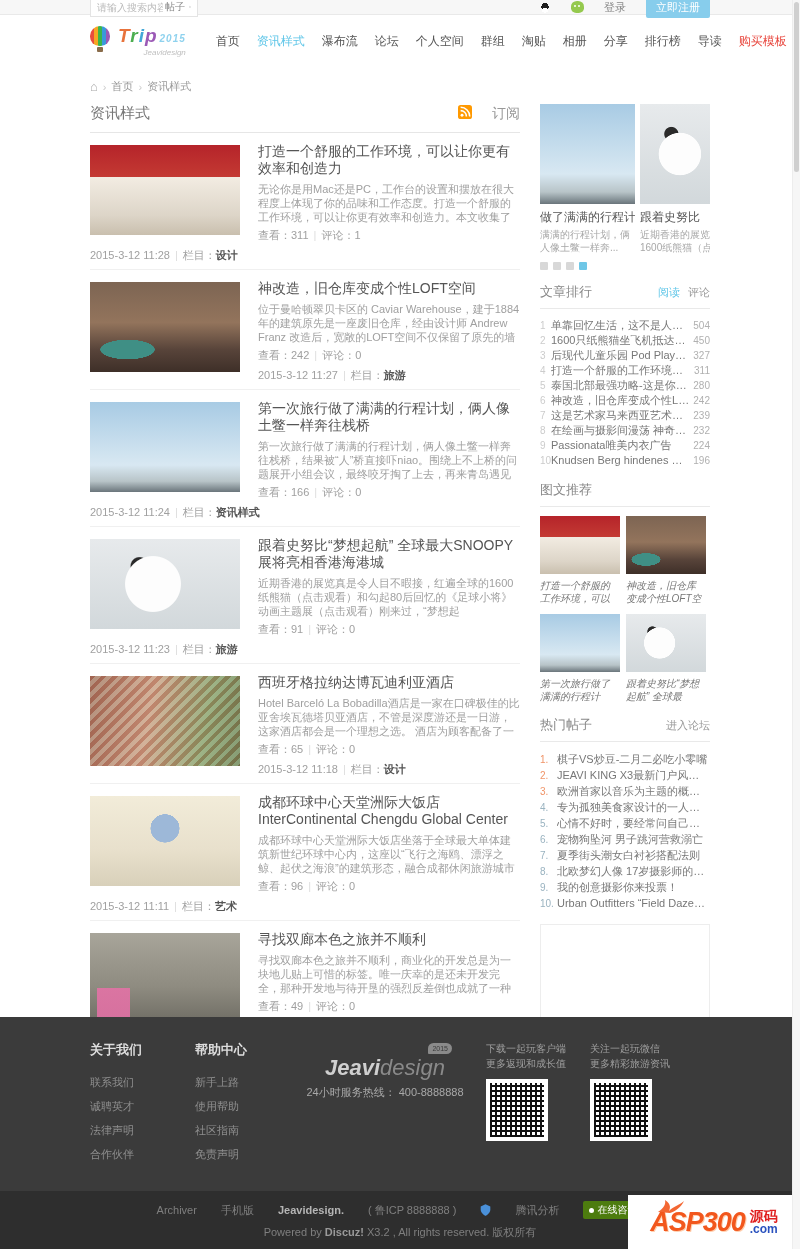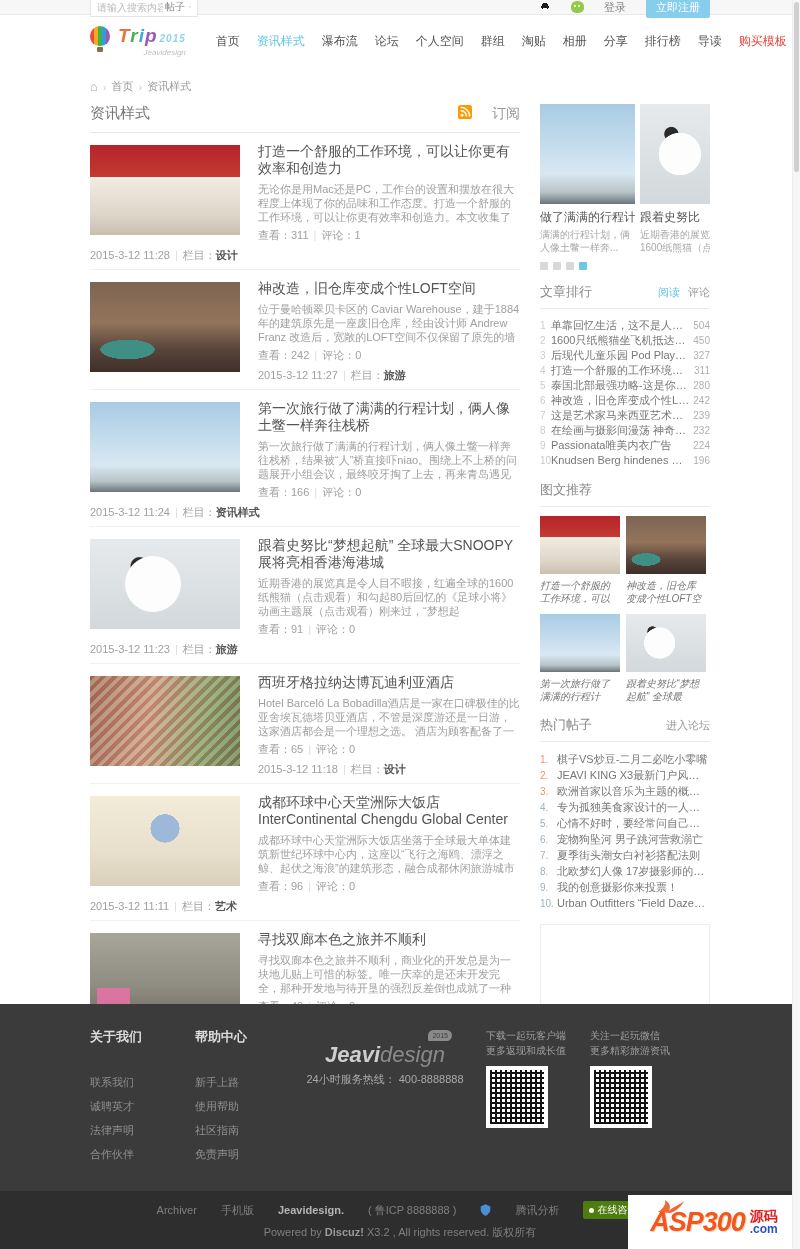--- a/index.html
+++ b/index.html
@@ -129,21 +129,21 @@
   .hot-item.top .hot-no { color:#f09468; }
   .hot-title { flex:1; white-space:nowrap; overflow:hidden; text-overflow:ellipsis; }
 
   .ad-box { width:170px; height:124px; border:1px solid #ededed; position:relative; background:#fff; }
 
   
   .site-footer { position:absolute; left:0; right:0; bottom:0; z-index:50; }
   .footer-main { background:#3b3b3b; padding:24px 0 20px; }
   .footer-inner { width:620px; margin:0 auto; display:flex; }
   .f-col { width:105px; }
-  .f-col h4 { color:#ddd; font-size:13px; font-weight:bold; margin-bottom:29px; }
+  .f-col h4 { color:#ddd; font-size:13px; font-weight:bold; margin-bottom:16px; }
   .f-col a { display:block; color:#8f8f8f; font-size:11px; margin-bottom:9px; }
   .f-brand { width:170px; text-align:center; padding-top:14px; position:relative; }
   .brand-name { font-size:22px; font-style:italic; }
   .brand-name .b1 { color:#cfcfcf; font-weight:bold; }
   .brand-name .b2 { color:#8a8a8a; }
   .brand-bubble { position:absolute; top:2px; right:18px; background:#8a8a8a; color:#3b3b3b; font-size:7px; padding:2px 4px; border-radius:6px 6px 6px 1px; font-style:normal; }
   .brand-hotline { margin-top:4px; font-size:11px; color:#a8a8a8; }
   .f-qr { width:88px; margin-left:16px; text-align:left; }
   .f-qr-cap { font-size:10px; color:#9f9f9f; line-height:15px; white-space:nowrap; }
   .qr-box { width:62px; height:62px; background:#fff; margin-top:8px; padding:4px; }

